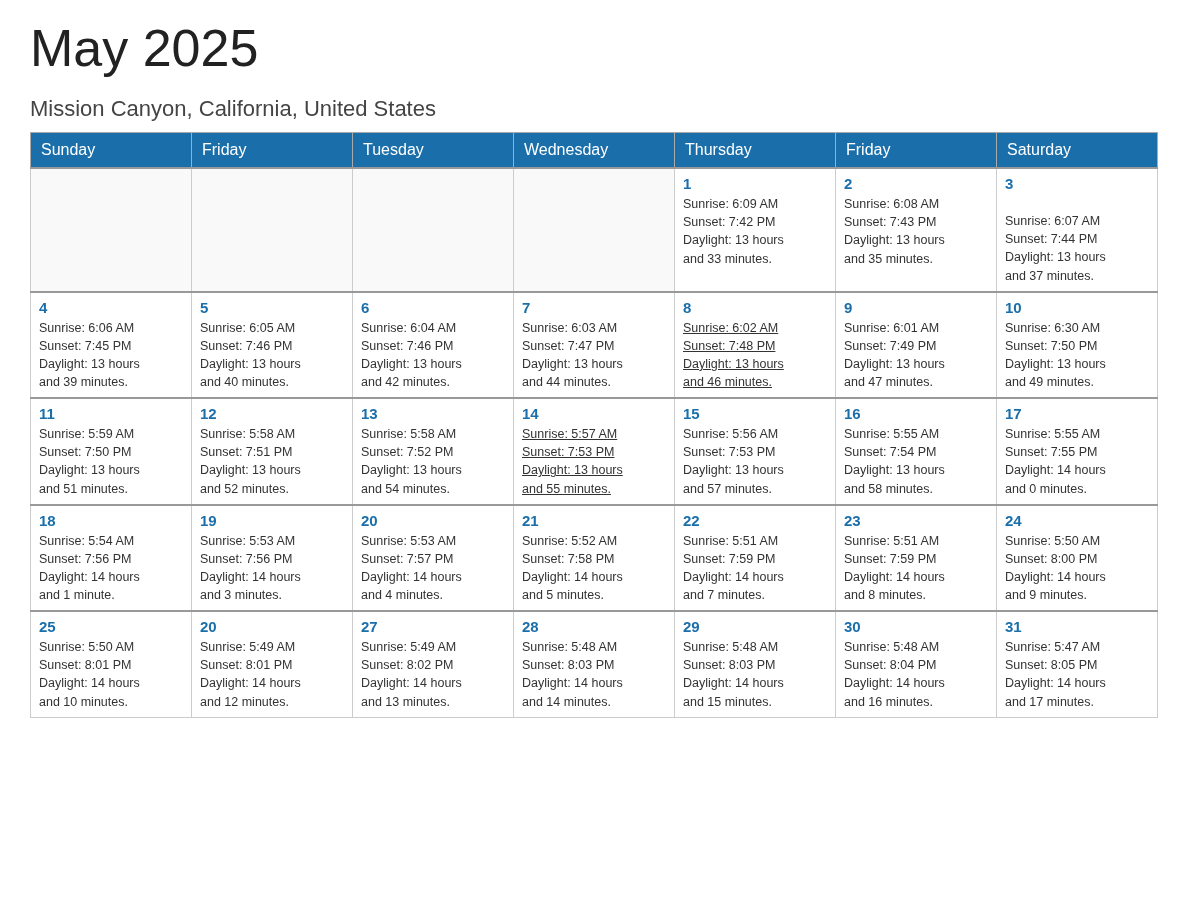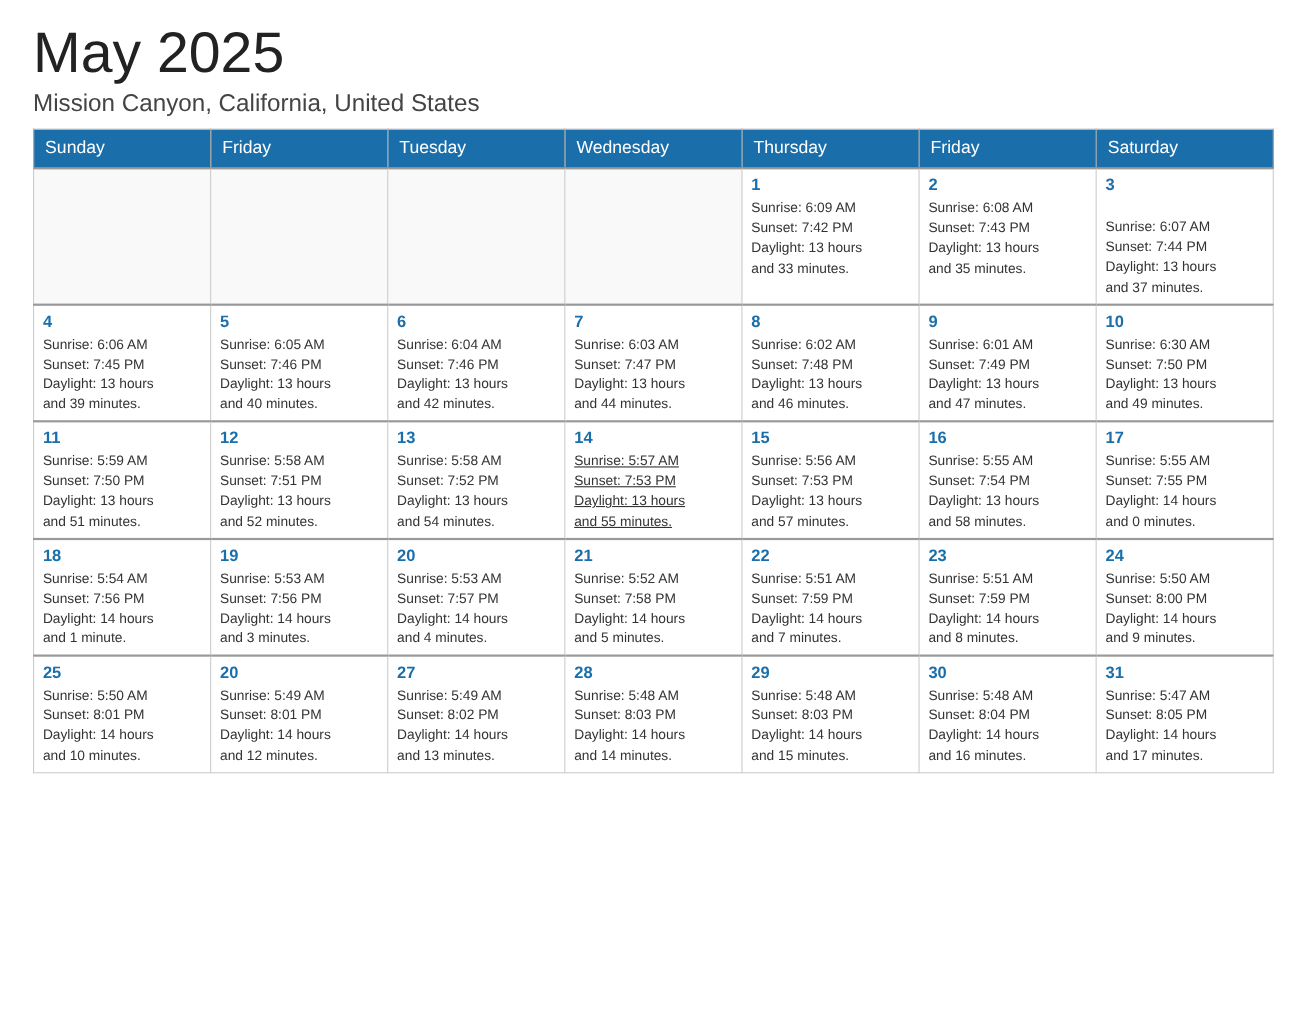--- a/index.html
+++ b/index.html
@@ -51,21 +51,21 @@
     }
     .month-title {
       font-size: 52px;
       font-weight: normal;
       color: #222;
       line-height: 1.1;
     }
     .location-title {
       font-size: 22px;
       color: #444;
-      margin-top: 4px;
+      margin-top: 19px;
     }
     .calendar {
       width: 100%;
       border-collapse: collapse;
       border: 1px solid #aaa;
     }
     .calendar th {
       background-color: #1a6fab;
       color: #fff;
       font-size: 16px;
@@ -175,21 +175,21 @@
         </td>
         <td>
           <div class="day-number">7</div>
           <div class="day-info" style="white-space: pre-line;">Sunrise: 6:03 AM
 Sunset: 7:47 PM
 Daylight: 13 hours
 and 44 minutes.</div>
         </td>
         <td>
           <div class="day-number">8</div>
-          <div class="day-info" style="white-space: pre-line;">Sunrise: 6:02 AM
+          <div class="day-info" style="white-space: pre-line; text-decoration: underline;">Sunrise: 6:02 AM
 Sunset: 7:48 PM
 Daylight: 13 hours
 and 46 minutes.</div>
         </td>
         <td>
           <div class="day-number">9</div>
           <div class="day-info" style="white-space: pre-line;">Sunrise: 6:01 AM
 Sunset: 7:49 PM
 Daylight: 13 hours
 and 47 minutes.</div>

